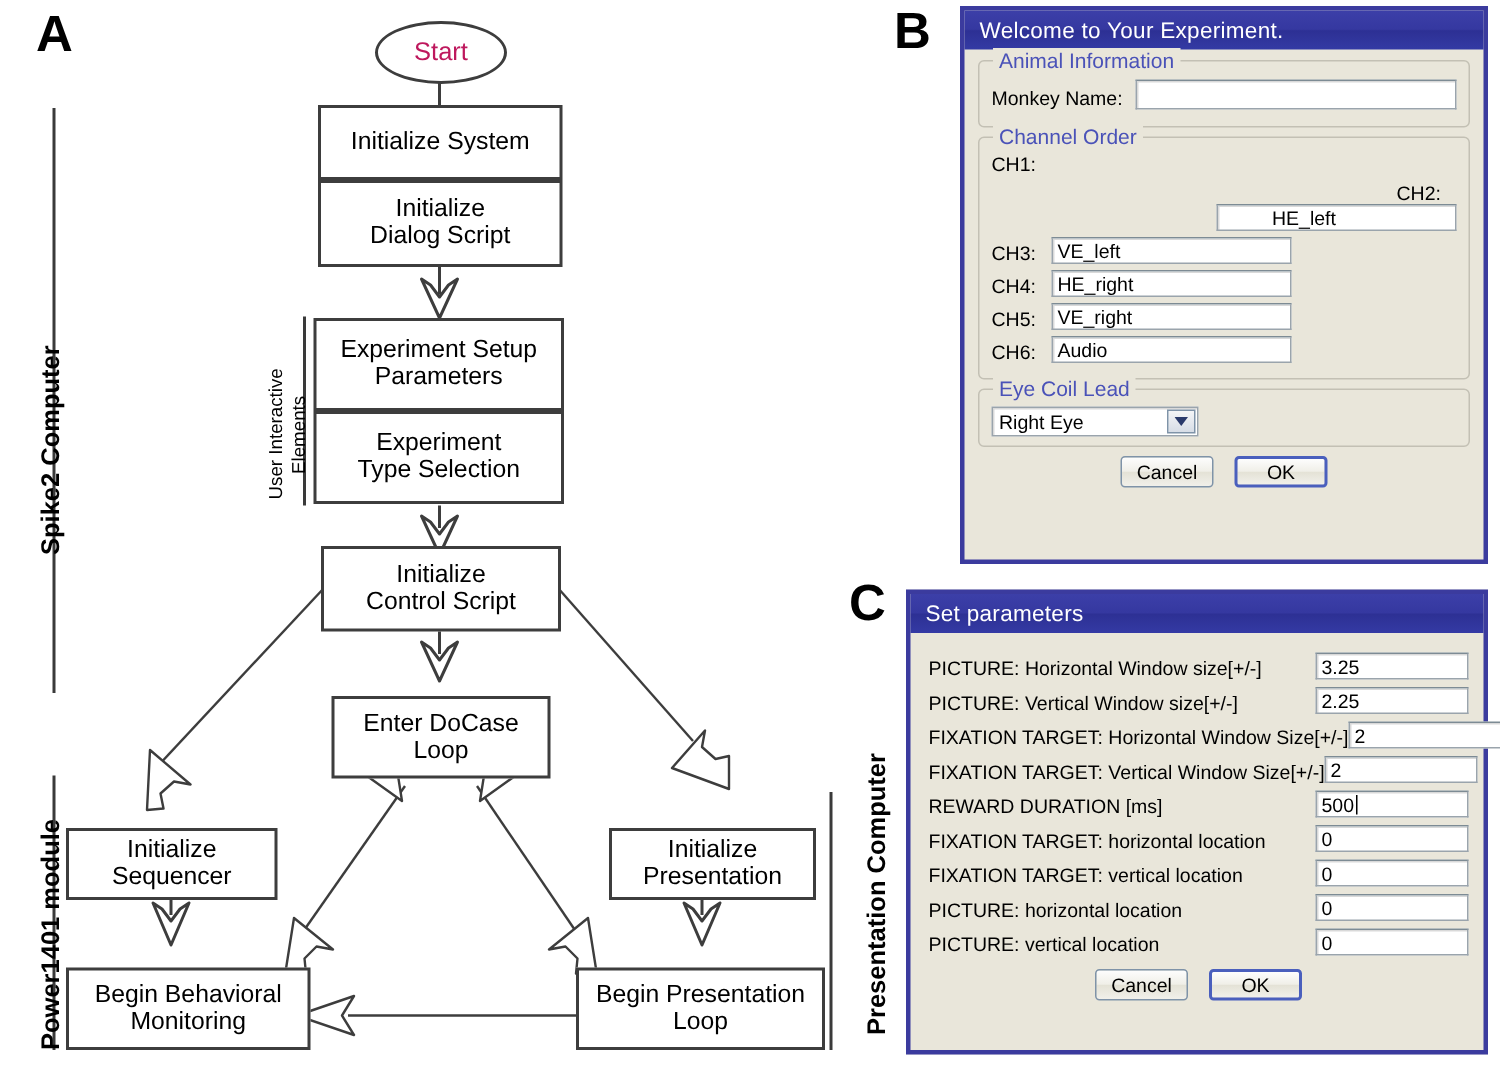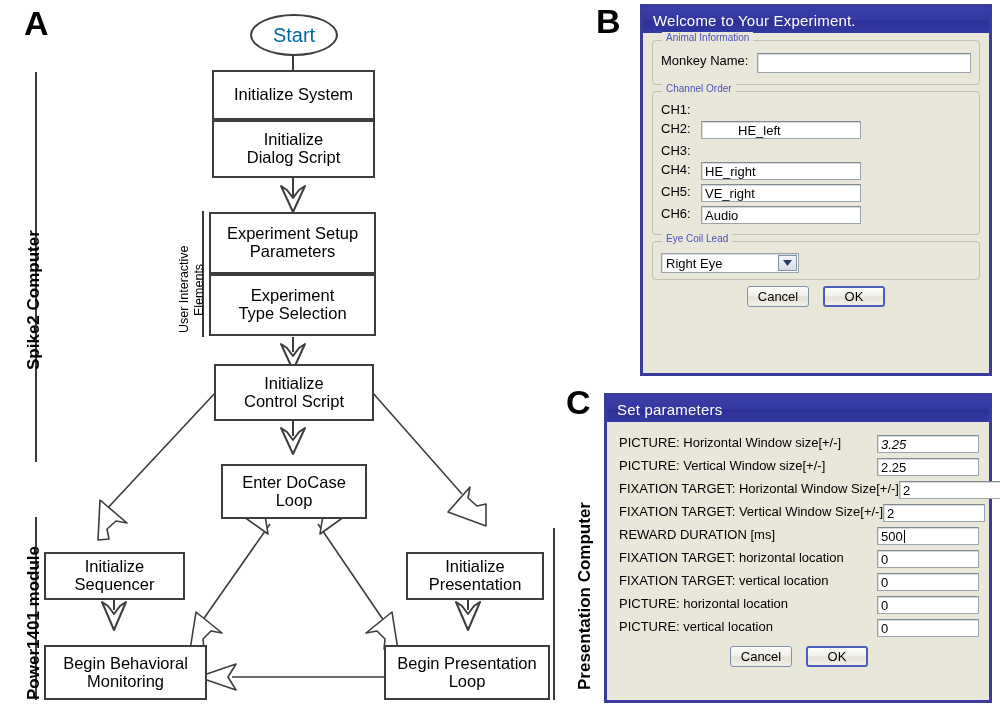--- a/index.html
+++ b/index.html
@@ -24,21 +24,21 @@
   }
   .rot-label.thin{font-weight:normal;}
   .fc-box{
     position:absolute;border:2px solid #3d3d3d;background:#fff;
     box-sizing:border-box;display:flex;align-items:center;justify-content:center;
     text-align:center;font-size:16.5px;color:#000;line-height:1.08;
   }
   .fc-oval{
     position:absolute;border:2px solid #3d3d3d;background:#fff;border-radius:50%;
     box-sizing:border-box;display:flex;align-items:center;justify-content:center;
-    font-size:20px;color:#0369a1;
+    font-size:17px;color:#be185d;
   }
   #fc-svg{position:absolute;left:0;top:0;width:600px;height:716px;}
 
   
   .dlg{
     position:absolute;
     background:#e9e6da;
     border:3px solid #3b3b9e;
     box-sizing:border-box;
     box-shadow:0 0 0 1px #ffffff;
@@ -56,23 +56,23 @@
   .group{
     border:1px solid #c3c0b4;
     border-radius:4px;
     margin-bottom:6px;
     padding:6px 8px 8px 8px;
     position:relative;
     background:#e9e6da;
   }
   .group-legend{
     position:absolute;top:-9px;left:9px;background:#e9e6da;
-    padding:0 4px;color:#4a52b8;font-size:10px;
-  }
-  .row{display:flex;align-items:flex-start;margin:3px 0;}
+    padding:0 4px;color:#4a52b8;font-size:14px;
+  }
+  .row{display:flex;align-items:flex-end;margin:3px 0;}
   .row .lbl{font-size:13px;color:#000;}
   .xp-input{
     border:1px solid #9aa4ac;
     border-top:1px solid #7d8b94;
     background:#ffffff;
     height:18px;
     box-sizing:border-box;
     font-size:13px;
     color:#000;
     display:flex;align-items:center;
@@ -207,26 +207,27 @@
         <div class="xp-input" style="flex:1;height:20px;" placeholder=""></div>
       </div>
     </div>
 
     <div class="group" style="padding-bottom:6px;">
       <div class="group-legend">Channel Order</div>
       <div id="channel-rows" style="margin-top:4px;">
           <div class="row" style="margin: 4px 0px;">
             <div class="lbl" style="width: 40px;">CH1:</div>
           </div>
-          <div class="row" style="margin: 4px 0px;">
+          <div class="row" style="margin: 4px 0px; flex-direction: column;">
             <div class="lbl" style="width: 40px;">CH2:</div>
             <div class="xp-input" style="width: 160px; padding-left: 36px;">HE_left</div>
           </div>
           <div class="row" style="margin: 4px 0px;">
             <div class="lbl" style="width: 40px;">CH3:</div>
+            <div class="xp-input" style="width: 160px;">VE_left</div>
           </div>
           <div class="row" style="margin: 4px 0px;">
             <div class="lbl" style="width: 40px;">CH4:</div>
             <div class="xp-input" style="width: 160px;">HE_right</div>
           </div>
           <div class="row" style="margin: 4px 0px;">
             <div class="lbl" style="width: 40px;">CH5:</div>
             <div class="xp-input" style="width: 160px;">VE_right</div>
           </div>
           <div class="row" style="margin: 4px 0px;">
@@ -259,21 +260,21 @@
 <div class="rot-label" style="left:575px;top:690px;font-size:17px;">Presentation Computer</div>
 
 <div class="dlg" id="parameters-dialog" style="left:604px;top:393px;width:388px;height:310px;">
   <div class="dlg-title">
     <span>Set parameters</span>
   </div>
   <div class="dlg-body" style="padding:8px 10px 8px 12px;">
     <div id="parameter-rows">
         <div class="row" style="margin: 5px 0px;">
           <div class="lbl" style="flex: 1 1 0%; white-space: nowrap;">PICTURE: Horizontal Window size[+/-]</div>
-          <div class="xp-input" style="width: 102px; flex: 0 0 102px; font-style: italic;">3.25</div>
+          <div class="xp-input" style="width: 102px; flex: 0 0 102px;">3.25</div>
         </div>
         <div class="row" style="margin: 5px 0px;">
           <div class="lbl" style="flex: 1 1 0%; white-space: nowrap;">PICTURE: Vertical Window size[+/-]</div>
           <div class="xp-input" style="width: 102px; flex: 0 0 102px;">2.25</div>
         </div>
         <div class="row" style="margin: 0 0px;">
           <div class="lbl" style="flex: 1 1 0%; white-space: nowrap;">FIXATION TARGET: Horizontal Window Size[+/-]</div>
           <div class="xp-input" style="width: 102px; flex: 0 0 102px;">2</div>
         </div>
         <div class="row" style="margin: 5px 0px;">

